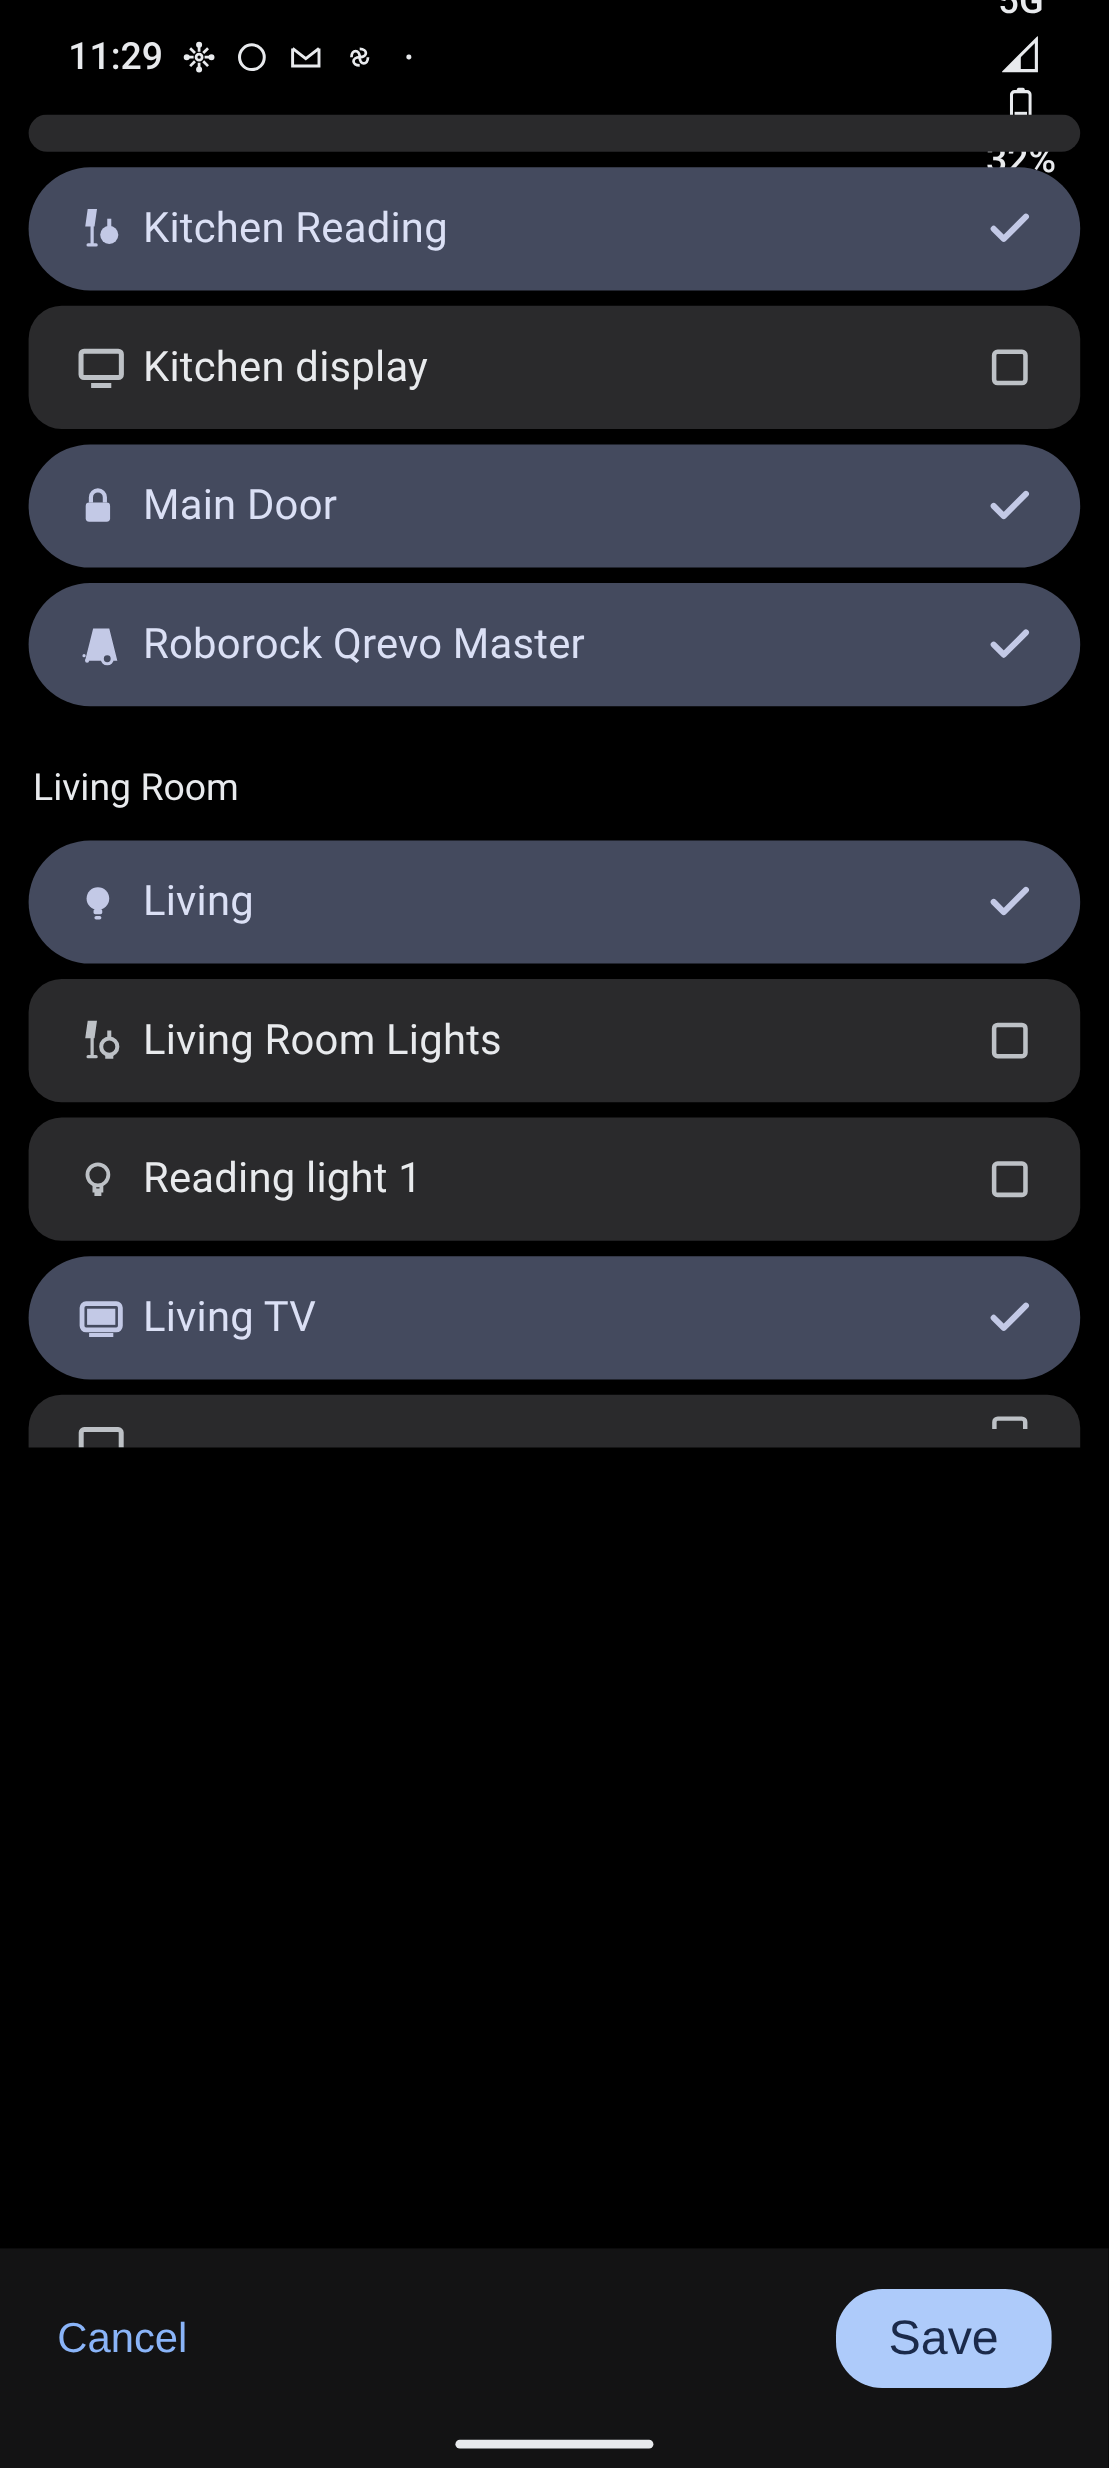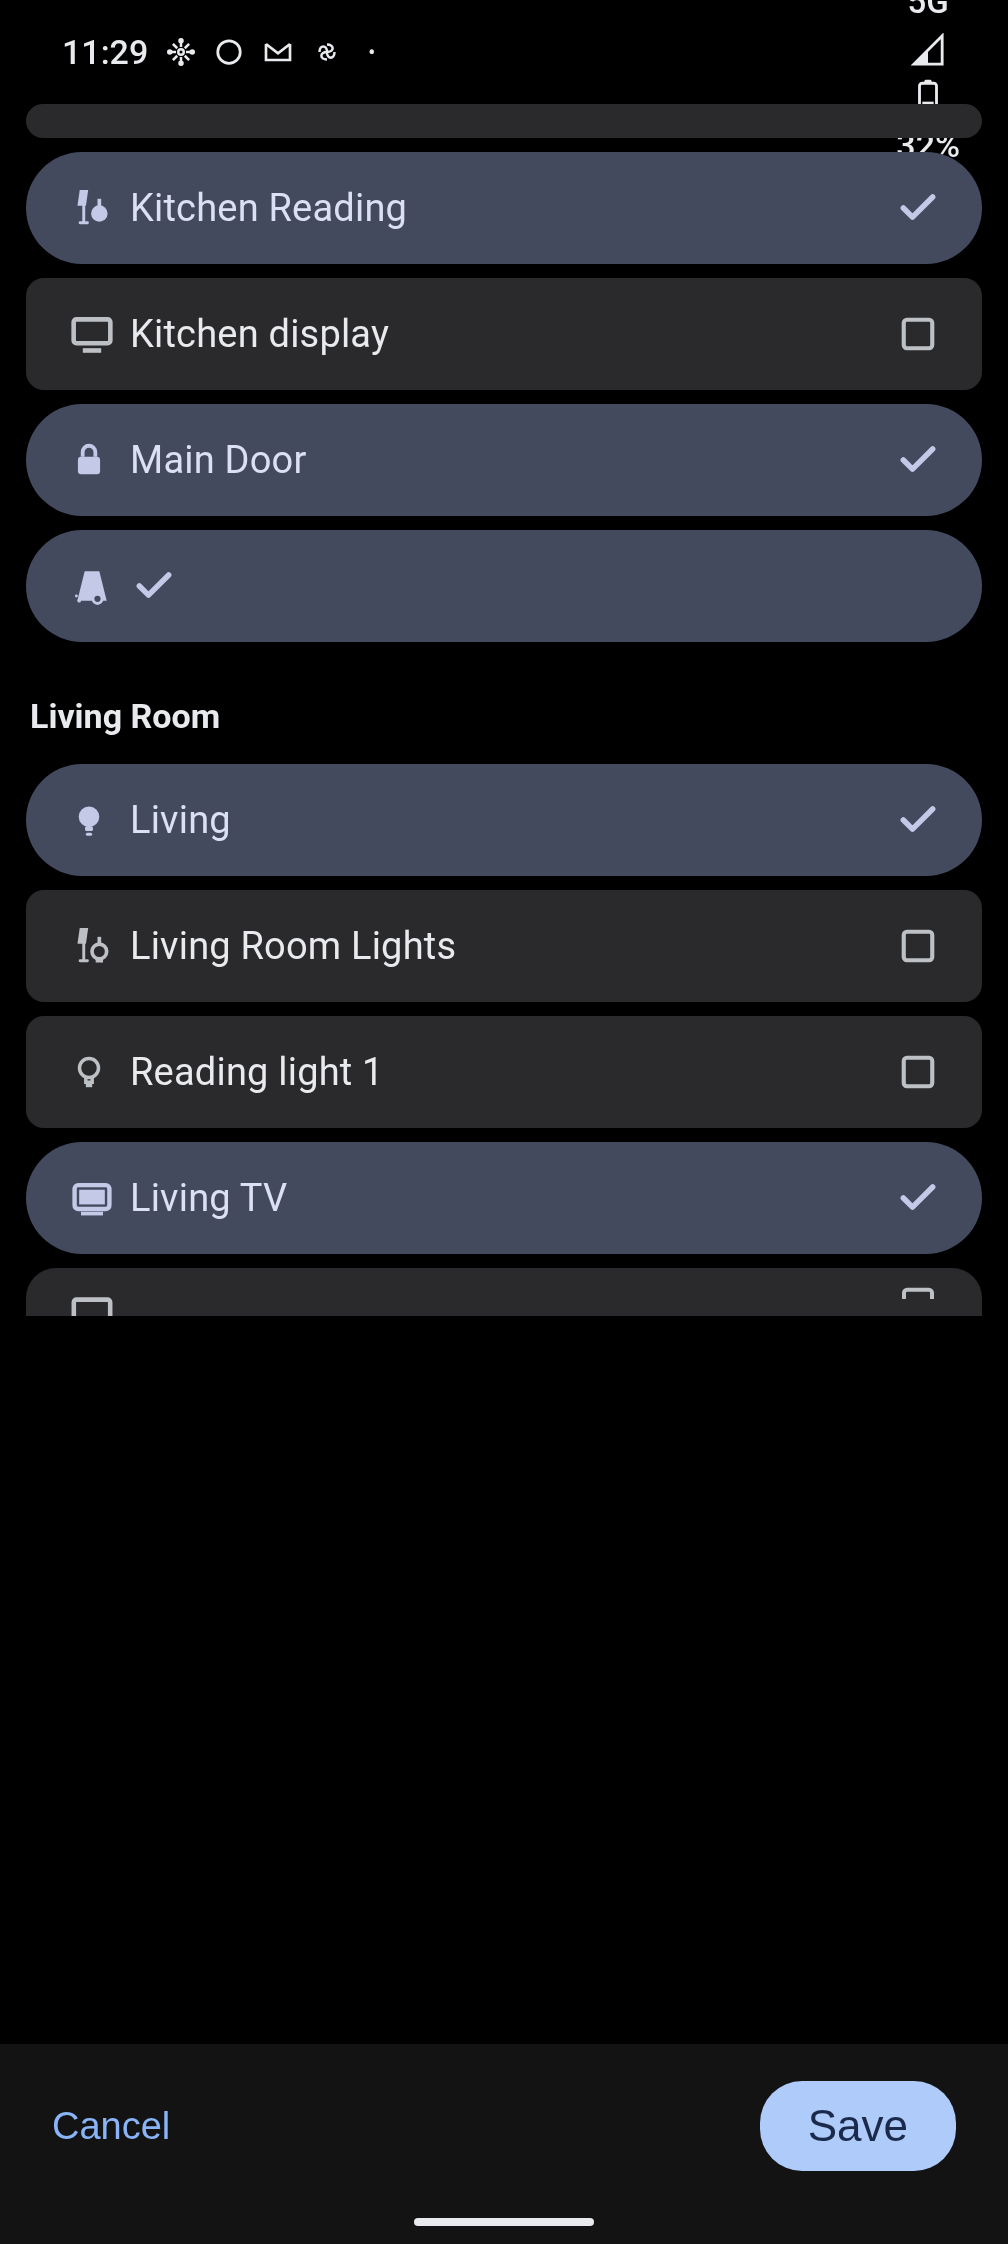--- a/index.html
+++ b/index.html
@@ -46,21 +46,21 @@
     border-radius: 56px;
     display: flex;
     align-items: center;
     padding-left: 44px;
     padding-right: 40px;
     margin-bottom: 14px;
     position: relative;
   }
   .row.partial-top { height: 34px; border-radius: 0 0 28px 28px; margin-bottom: 14px; }
   .row.selected { background: #444a5e; }
-  .row.unselected { background: #2a2a2c; border-radius: 18px; }
+  .row.unselected { background: #2a2a2c; border-radius: 30px; }
   .row .icon-slot {
     width: 60px;
     display: flex;
     align-items: center;
     justify-content: flex-start;
   }
   .row .label {
     font-size: 38px;
     font-weight: 400;
     color: #e8eaed;
@@ -72,21 +72,21 @@
     display: flex;
     align-items: center;
     justify-content: center;
     width: 48px;
     height: 48px;
   }
 
   .section-header {
     font-size: 34px;
     color: #e8eaed;
-    font-weight: 700;
+    font-weight: 400;
     padding: 40px 0 28px 4px;
   }
 
   .row.partial-bottom {
     height: 48px;
     border-radius: 30px 30px 0 0;
     overflow: hidden;
     margin-bottom: 0;
   }
 
@@ -259,20 +259,21 @@
     <span class="icon-slot">
         <span>
       <svg width="44" height="44" viewBox="0 0 24 24" fill="#c3c9e6">
             <path d="M8 4 L16 4 L20 20 L18 20 A3 3 0 0 0 12 20 L4 20 Z"></path>
             <circle cx="15" cy="19" r="2.5" fill="#444a5e" stroke="#c3c9e6" stroke-width="1.6"></circle>
             <circle cx="5" cy="20" r="1" fill="#c3c9e6"></circle>
             <circle cx="3.5" cy="17.5" r="0.8" fill="#c3c9e6"></circle>
           </svg>
     </span>
       </span>
+    <span class="label">Roborock Qrevo Master</span>
     <span class="trailing">
       <svg width="44" height="44" viewBox="0 0 24 24" fill="none" stroke="#c3c9e6" stroke-width="3" stroke-linecap="round" stroke-linejoin="round">
           <polyline points="4 12 9 17 20 6"></polyline>
         </svg>
     </span>
   </div>
 
   <div class="section-header" data="">Living Room</div>
 
   <div class="row selected">

